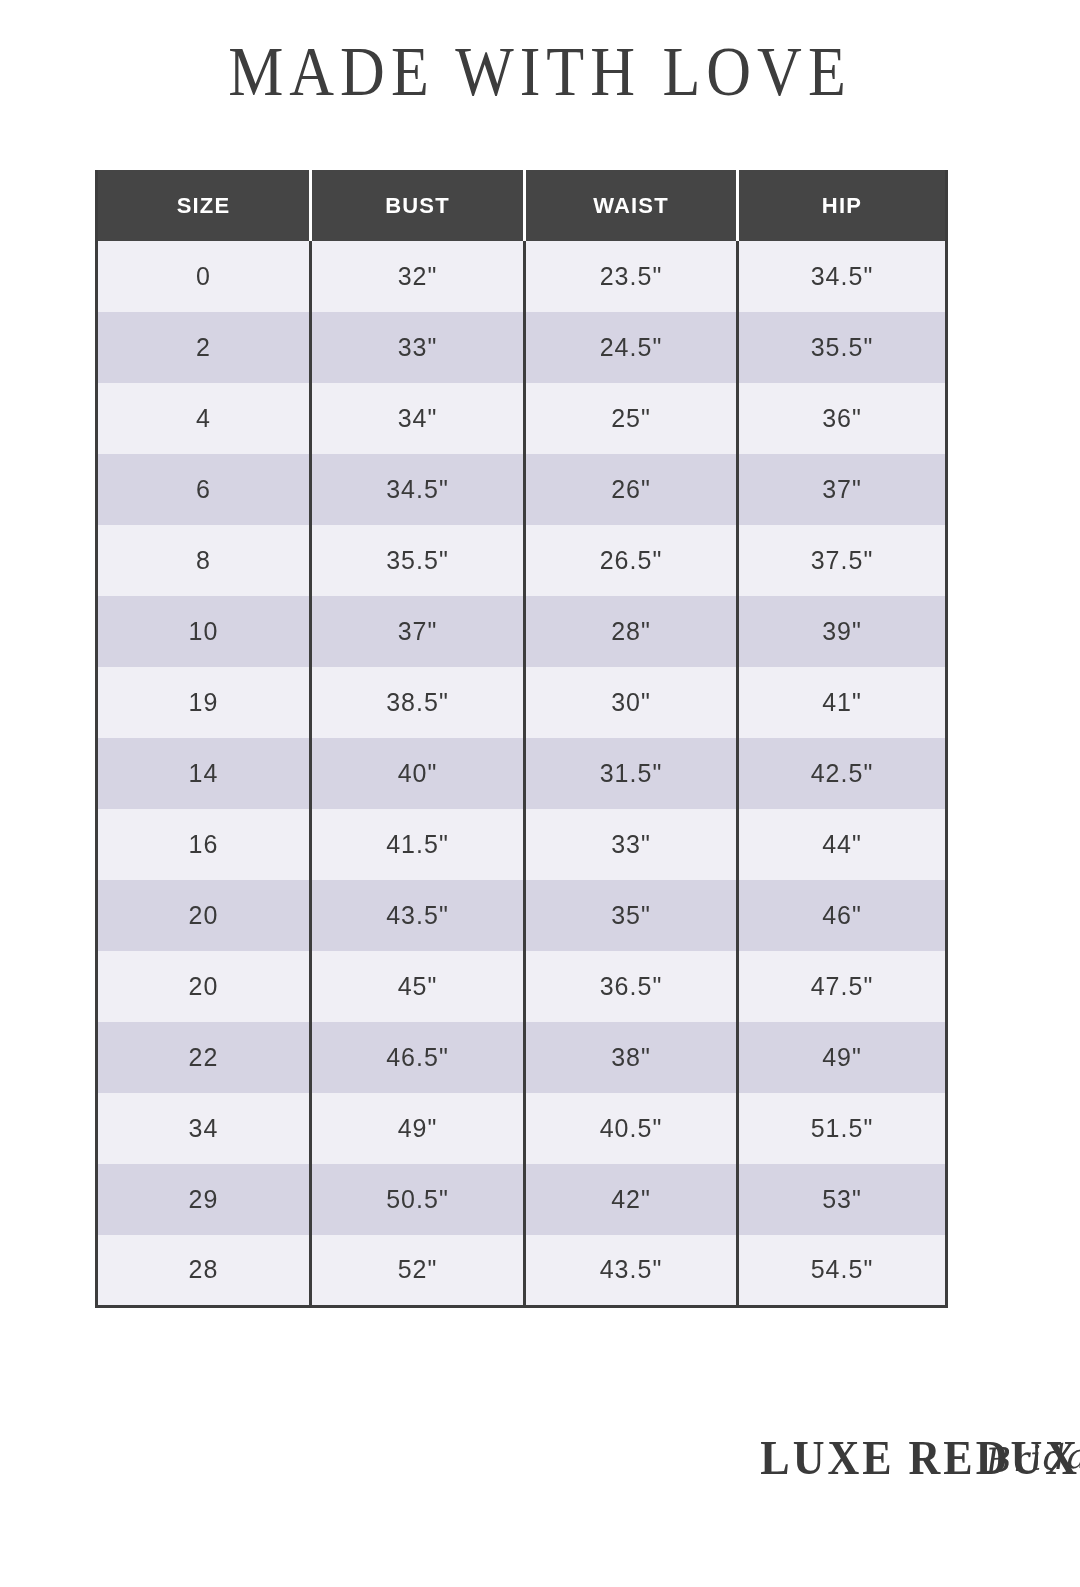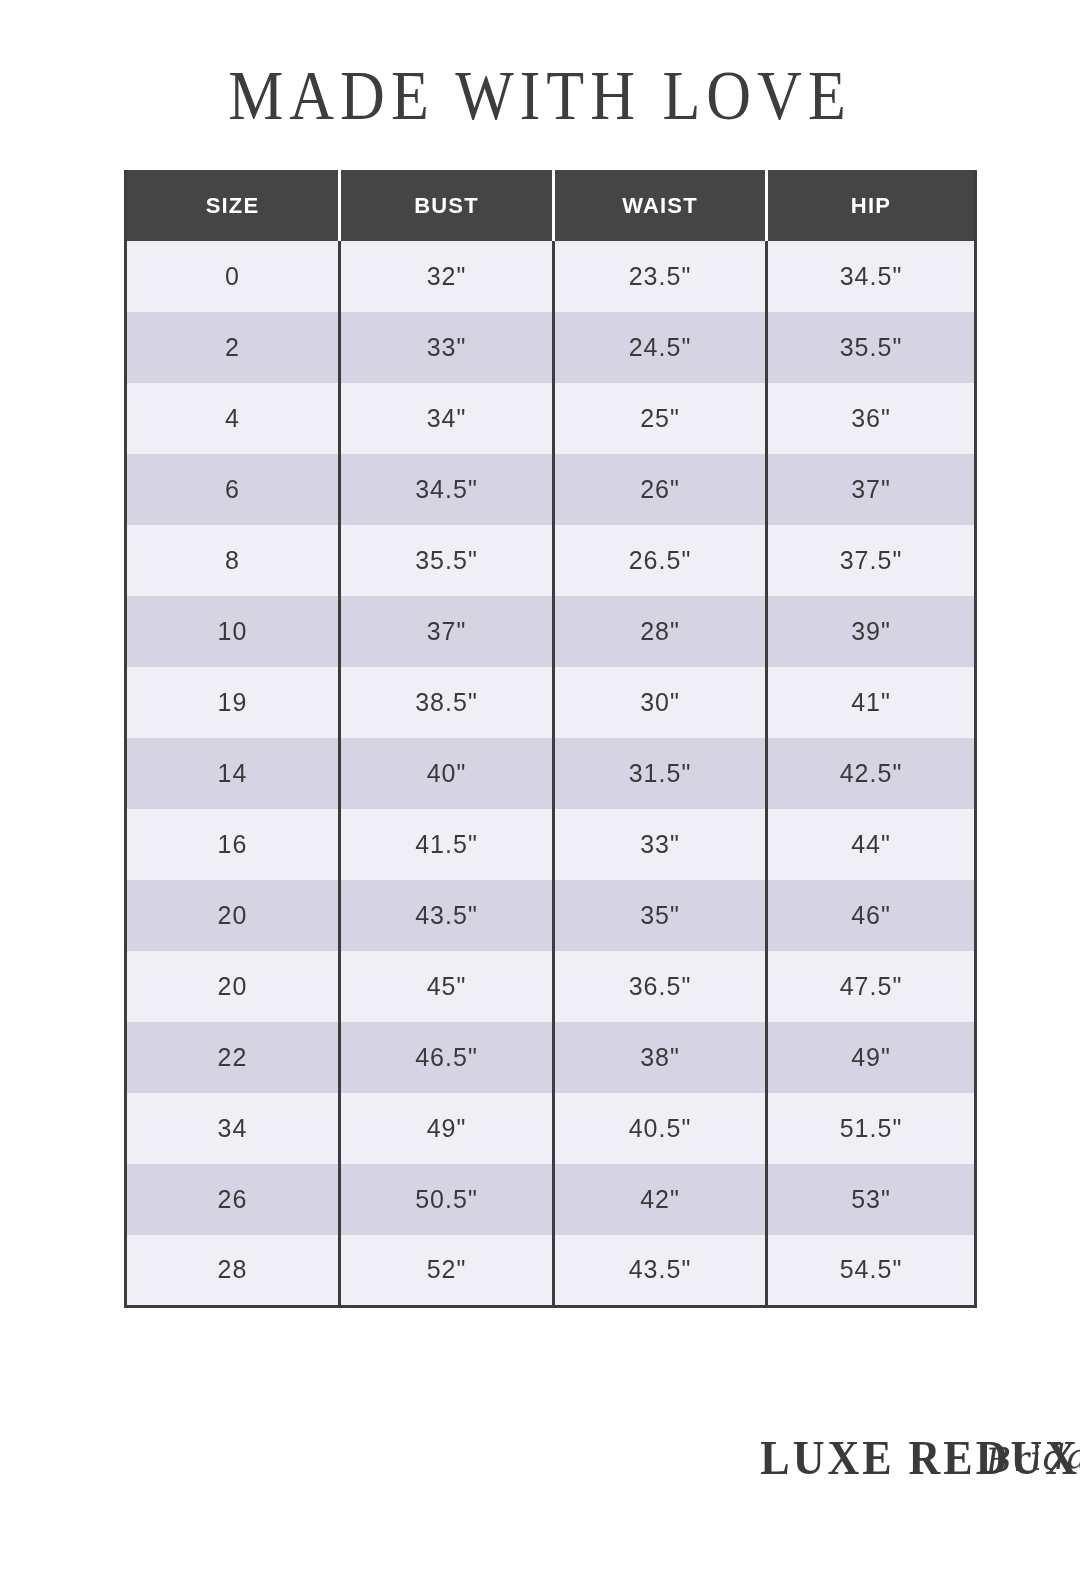--- a/index.html
+++ b/index.html
@@ -12,40 +12,40 @@
     height: 1587px;
     font-family: "Liberation Sans", sans-serif;
     overflow: hidden;
     position: relative;
   }
 
   
   .title-wrap {
     width: 100%;
     text-align: center;
-    padding-top: 60px;
+    padding-top: 36px;
     box-sizing: border-box;
   }
   .page-title {
     font-family: "Liberation Serif", "DejaVu Serif", serif;
     font-size: 62px;
     line-height: 1.05;
     letter-spacing: 6px;
     color: #3d3d3d;
     font-weight: 400;
     margin: 0;
     display: inline-block;
     transform: scaleY(1.12);
     transform-origin: center top;
   }
 
   
   .table-wrap {
     position: absolute;
-    left: 124px;
+    left: 95px;
     top: 170px;
     width: 850px;
   }
   table.size-table {
     width: 850px;
     border-collapse: collapse;
     table-layout: fixed;
     border: 3px solid #3d3d3d;
     border-top: none;
   }
@@ -216,21 +216,21 @@
           <td>38"</td>
           <td>49"</td>
         </tr>
         <tr class="row-light">
           <td>34</td>
           <td>49"</td>
           <td>40.5"</td>
           <td>51.5"</td>
         </tr>
         <tr class="row-dark">
-          <td>26</td>
+          <td>29</td>
           <td>50.5"</td>
           <td>42"</td>
           <td>53"</td>
         </tr>
         <tr class="row-light">
           <td>28</td>
           <td>52"</td>
           <td>43.5"</td>
           <td>54.5"</td>
         </tr>

